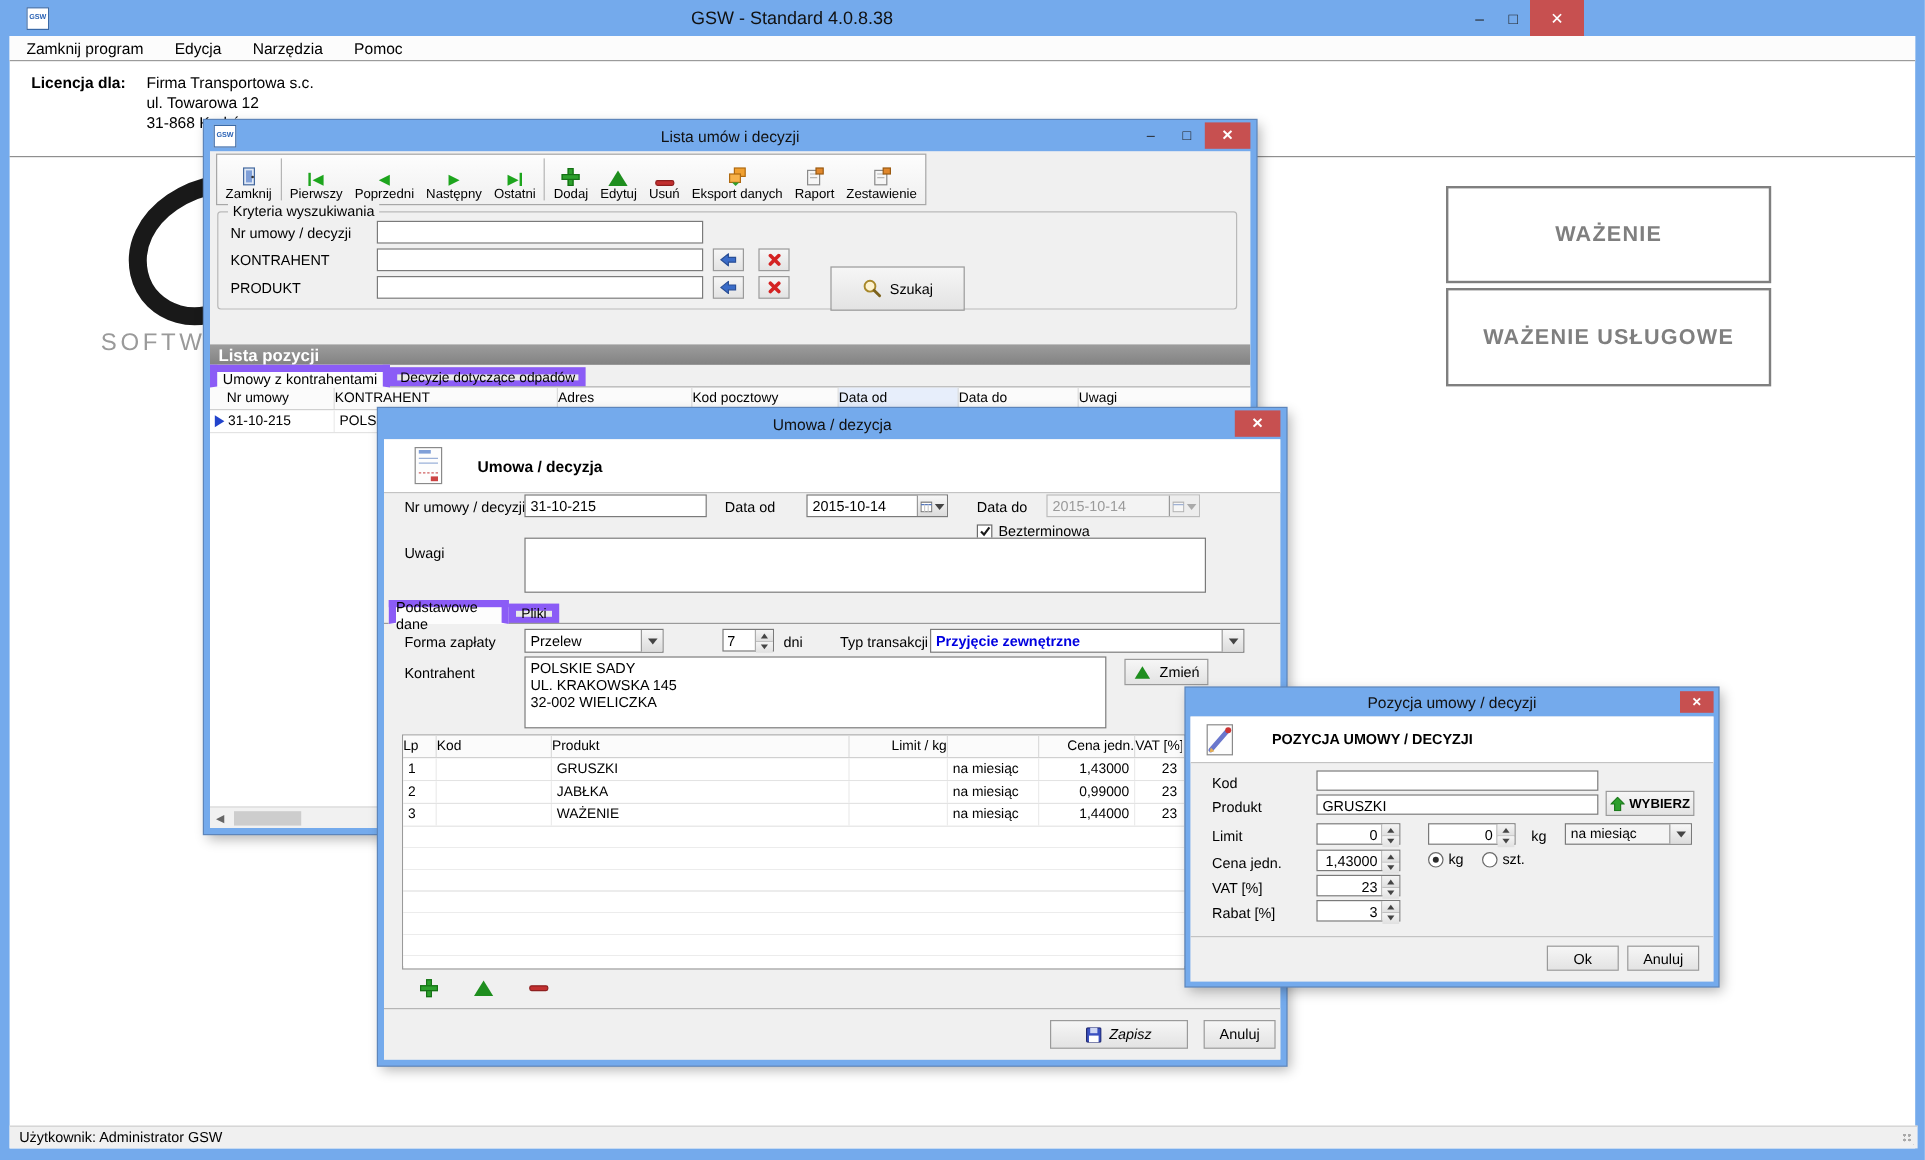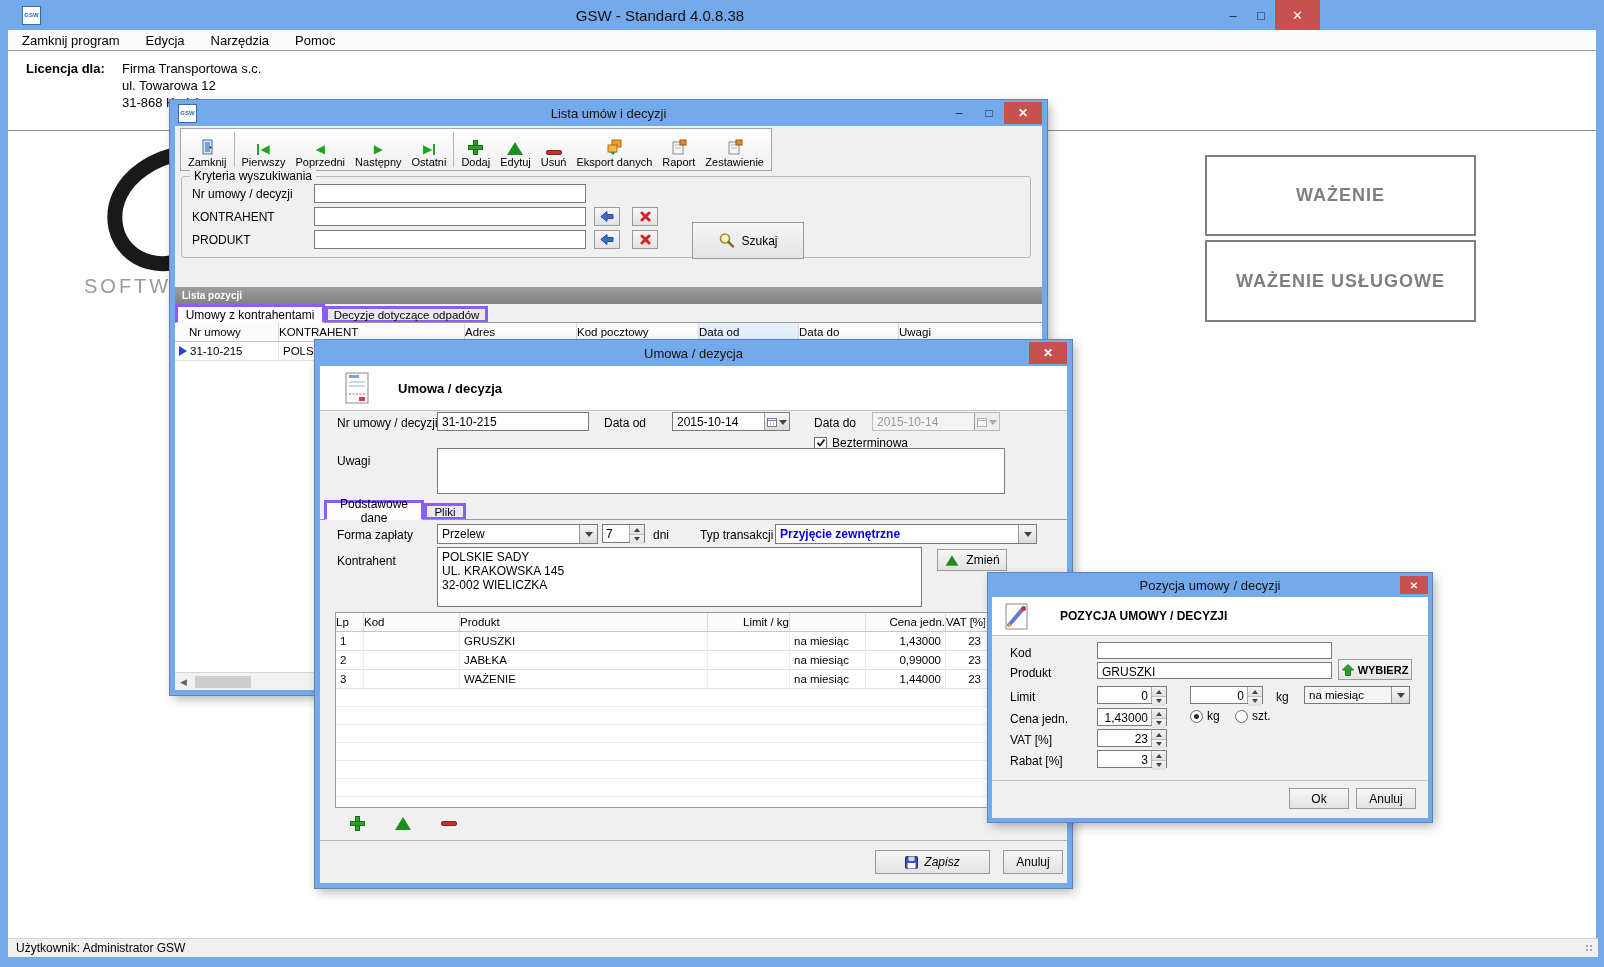--- a/index.html
+++ b/index.html
@@ -77,24 +77,24 @@
   .fieldset{position:absolute;border:1px solid #b9b9b9;border-radius:3px;}
   .fieldset .legend{position:absolute;top:-8px;left:8px;background:#f0f0f0;padding:0 4px;font-size:12px;}
 
   .toolbar{display:flex;align-items:stretch;background:linear-gradient(#fdfdfd,#f0f0f0);
            border:1px solid #a7a7a7;padding:1px 2px;}
   .tb-btn{display:flex;flex-direction:column;align-items:center;justify-content:flex-end;
           padding:2px 5px 1px;font-size:11px;gap:1px;cursor:pointer;}
   .tb-btn .ic{height:17px;display:flex;align-items:flex-end;justify-content:center;}
   .tb-sep{width:1px;background:#b5b5b5;margin:2px 2px;}
 
-  .sec-bar{background:linear-gradient(#9d9d9d,#828282);color:#fff;font-weight:bold;font-size:10px;
+  .sec-bar{background:linear-gradient(#9d9d9d,#828282);color:#fff;font-weight:bold;font-size:14px;
            display:flex;align-items:center;padding-left:7px;box-sizing:border-box;}
   .tab{position:absolute;box-sizing:border-box;font-size:11.5px;display:flex;align-items:center;
-       justify-content:center;border:3px solid #8b5cf6;text-align:center;}
+       justify-content:center;border:6px solid #8b5cf6;}
   .tab.active{background:#fdfdfd;border-bottom:1px solid #fdfdfd;z-index:2;font-size:12px;}
   .tab.inactive{background:#e9e9e9;}
 
   .grid-hdr{display:flex;background:#fbfbfb;border-bottom:1px solid #c5c5c5;box-sizing:border-box;}
   .grid-hdr .c{font-size:11.5px;padding:3px 0;border-right:1px solid #dcdcdc;box-sizing:border-box;
                overflow:hidden;white-space:nowrap;}
   .grid-row{display:flex;background:#fff;border-bottom:1px solid #e3e3e3;box-sizing:border-box;}
   .grid-row .c{font-size:11.5px;padding:3px 4px;border-right:1px solid #ececec;box-sizing:border-box;
                overflow:hidden;white-space:nowrap;}
   .r{text-align:right;}
@@ -389,21 +389,21 @@
     </div>
 
     <span class="abs lbl" style="left:17px;top:88px;">Uwagi</span>
     <div class="abs tbox" style="left:117px;top:82px;width:568px;height:46px;"></div>
 
     <div class="tab active" style="left:4px;top:134px;width:100px;height:20px;">Podstawowe dane</div>
     <div class="tab inactive" style="left:104px;top:137px;width:42px;height:17px;">Pliki</div>
     <div class="abs" style="left:0;top:153px;width:747px;border-top:1px solid #9a9a9a;"></div>
 
     <span class="abs lbl" style="left:17px;top:162px;">Forma zapłaty</span>
-    <div class="abs combo" style="left:117px;top:158px;width:161px;height:20px;">
+    <div class="abs combo" style="left:117px;top:158px;width:116px;height:20px;">
       <span class="txt">Przelew</span>
       <span class="dd">
           <span class="caret"></span>
         </span>
     </div>
     <div class="abs spin" style="left:282px;top:158px;width:43px;">
       <span class="val" style="text-align:left;">7</span>
       <span class="sb">
           <div>
             <span class="uc"></span>

